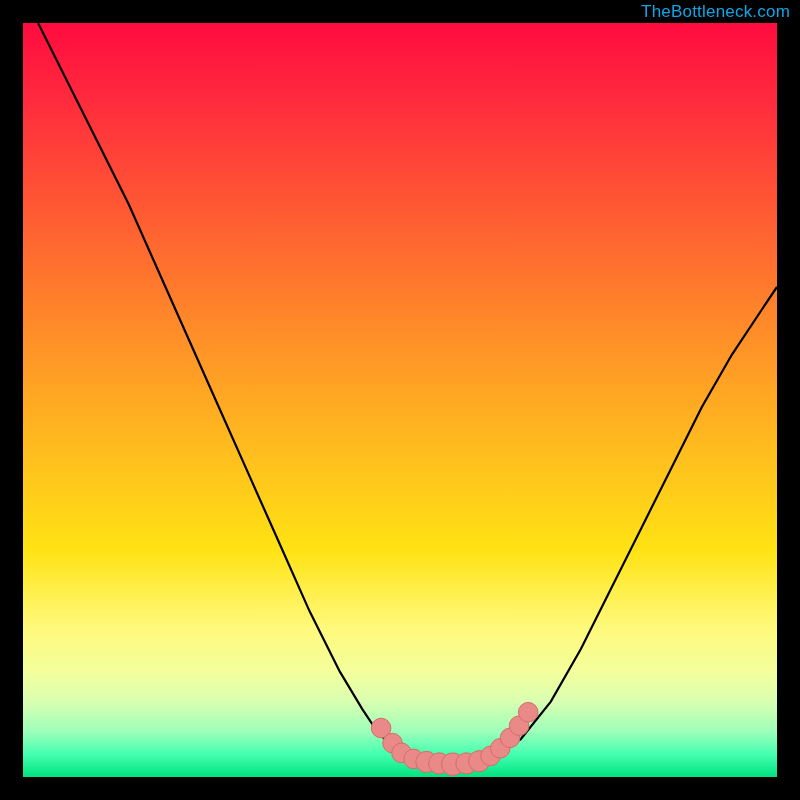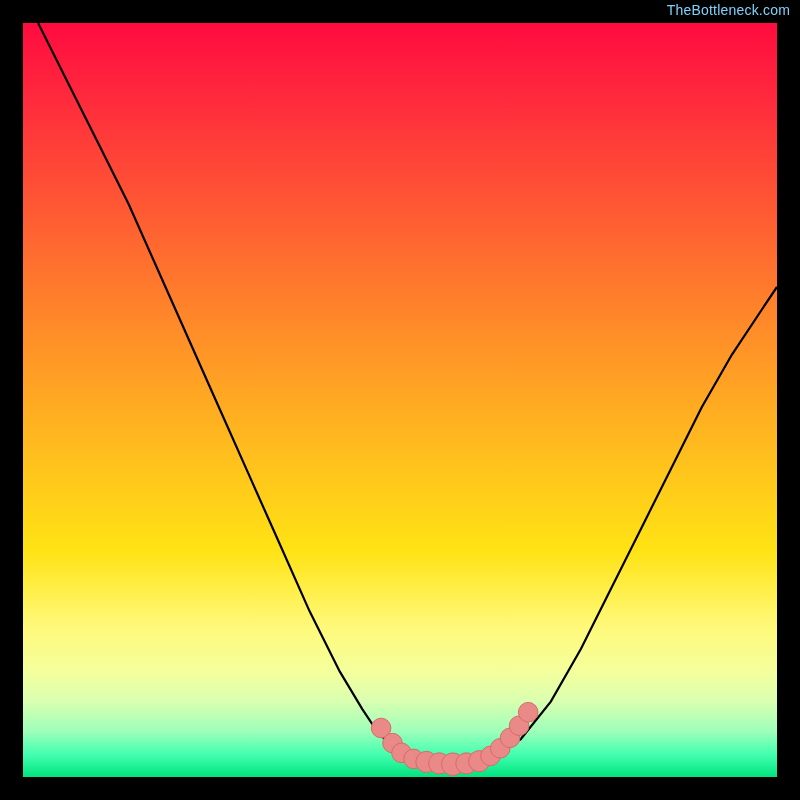--- a/index.html
+++ b/index.html
@@ -43,22 +43,22 @@
     position: absolute;
     left: 23px;
     top: 23px;
     width: 754px;
     height: 754px;
   }
   .watermark {
     position: absolute;
     top: 2px;
     right: 10px;
-    color: #7dd3fc;
-    font-size: 14px;
+    color: #0ea5e9;
+    font-size: 17px;
     font-weight: 500;
     letter-spacing: 0.2px;
   }
 </style>
 </head>
 <body>
 
 <div class="frame">
 
   <div class="plot-area"></div>

